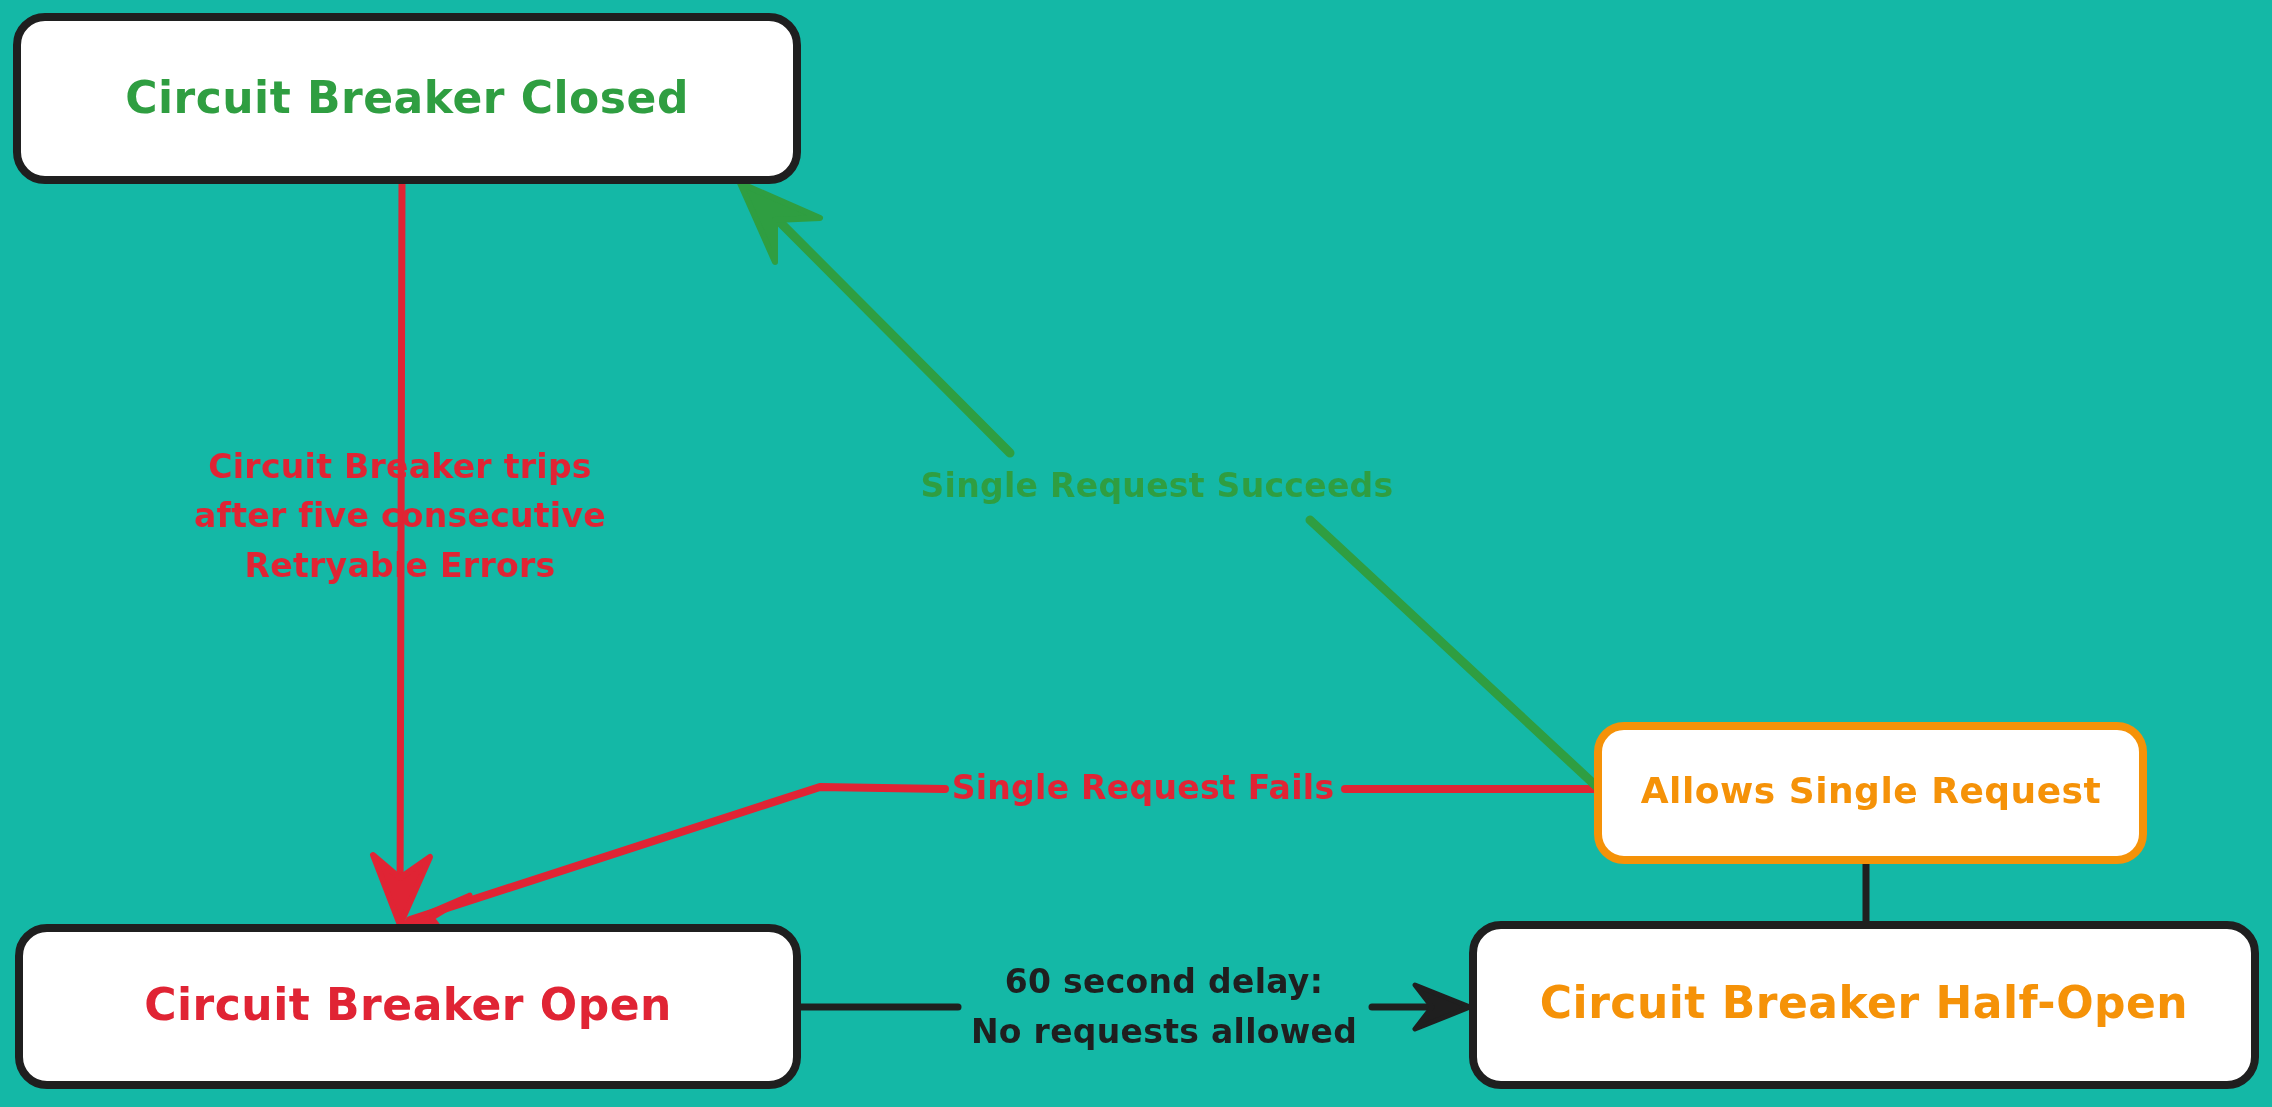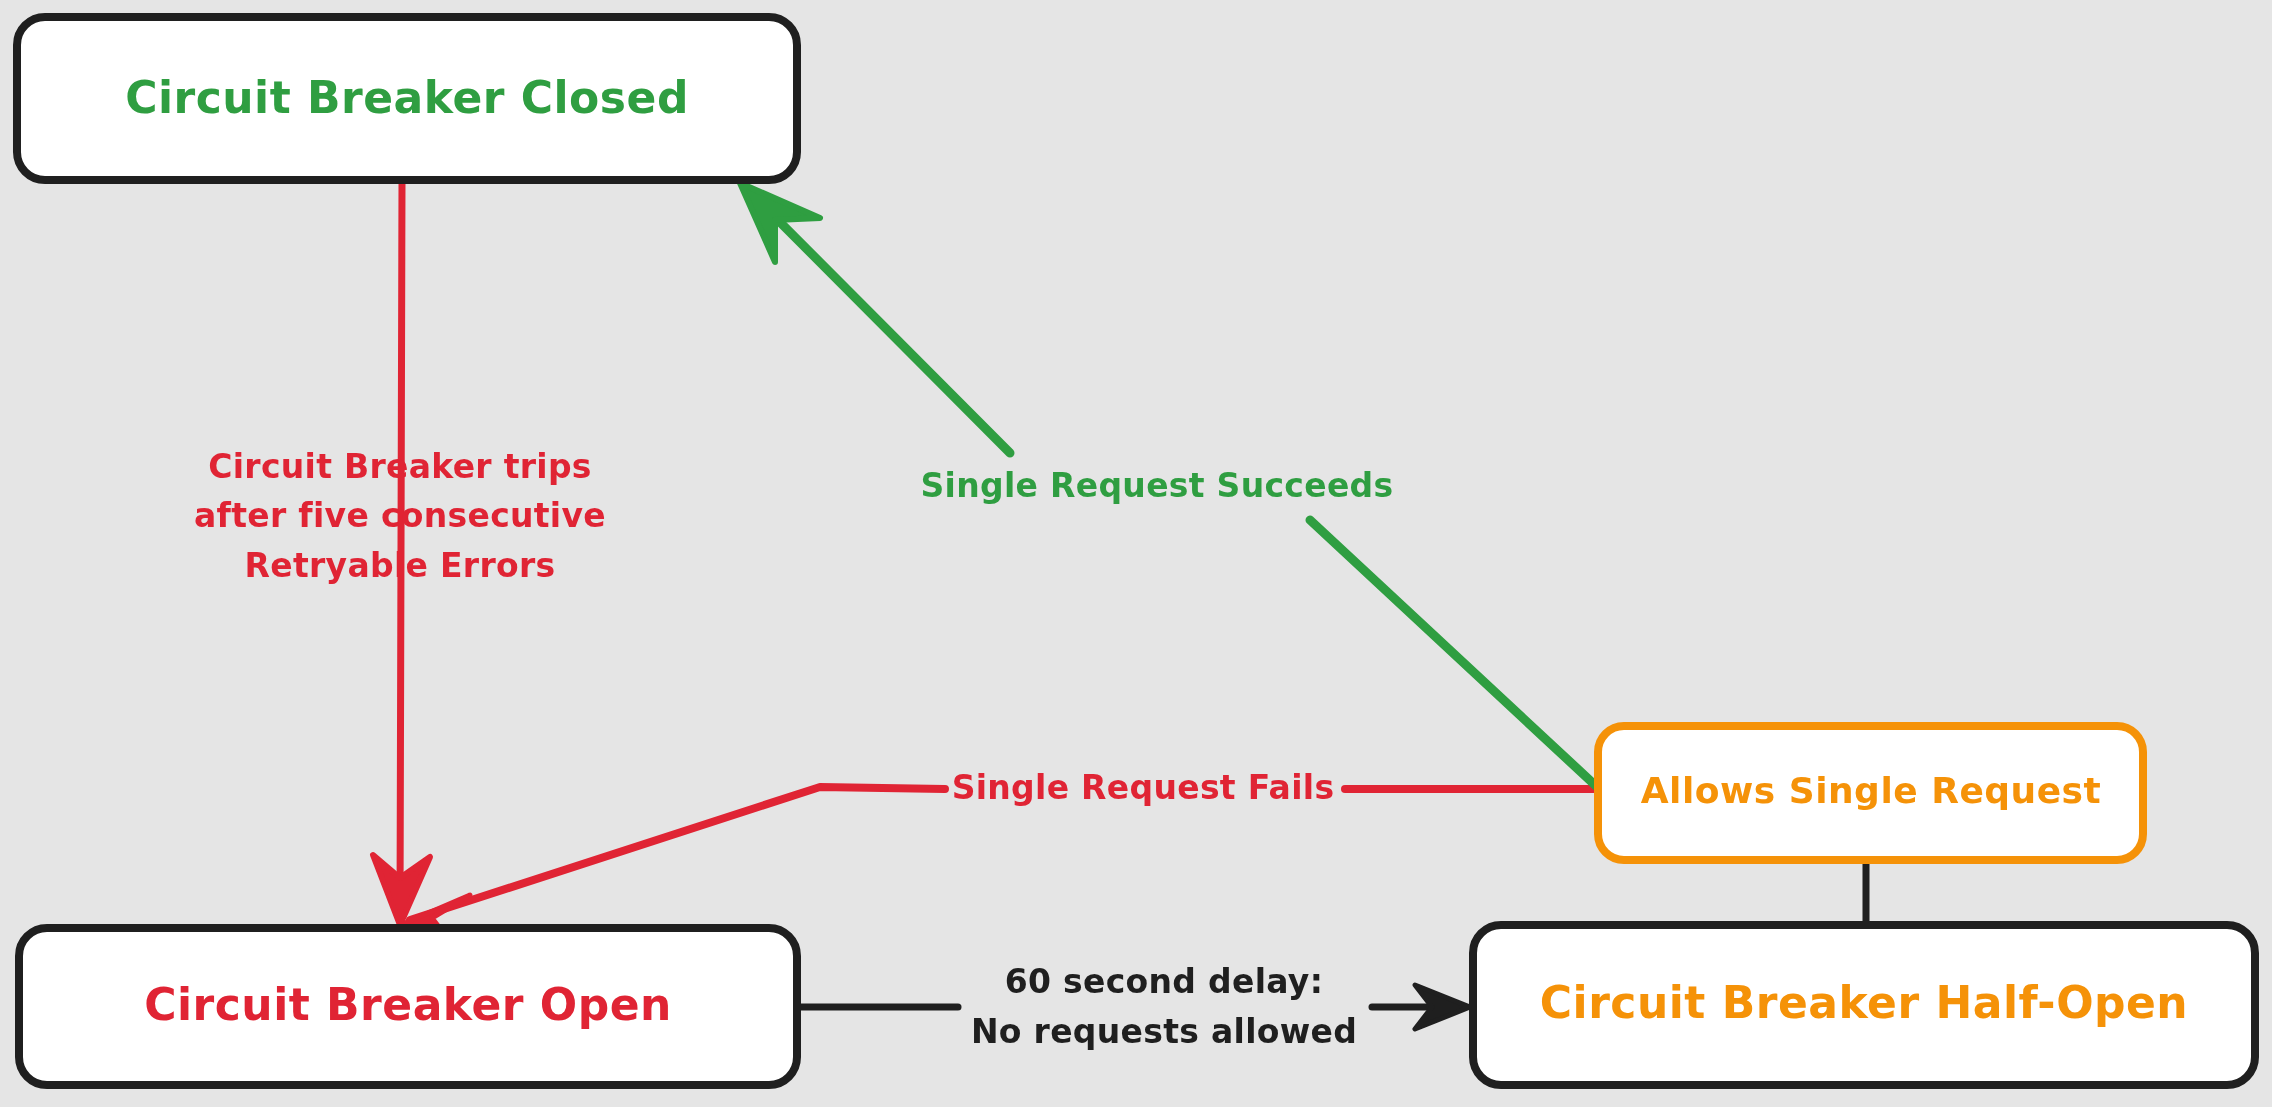--- a/index.html
+++ b/index.html
@@ -4,21 +4,21 @@
 <style>
   html, body {
     margin: 0;
     padding: 0;
     background: #ffffff;
   }
   #canvas {
     position: relative;
     width: 2272px;
     height: 1107px;
-    background: #e5e5e5;
+    background: #14b8a6;
     overflow: hidden;
     font-family: "DejaVu Sans", sans-serif;
   }
   svg#diagram {
     position: absolute;
     left: 0;
     top: 0;
     width: 2272px;
     height: 1107px;
   }

